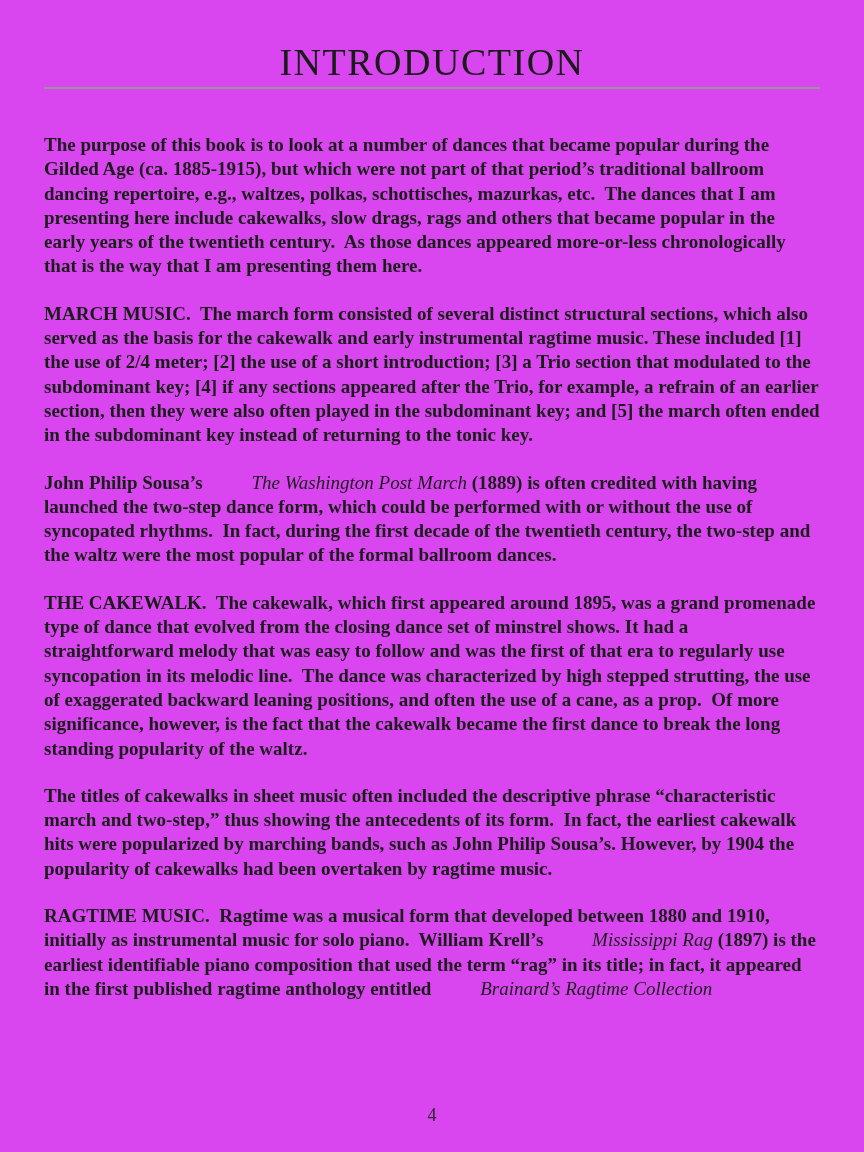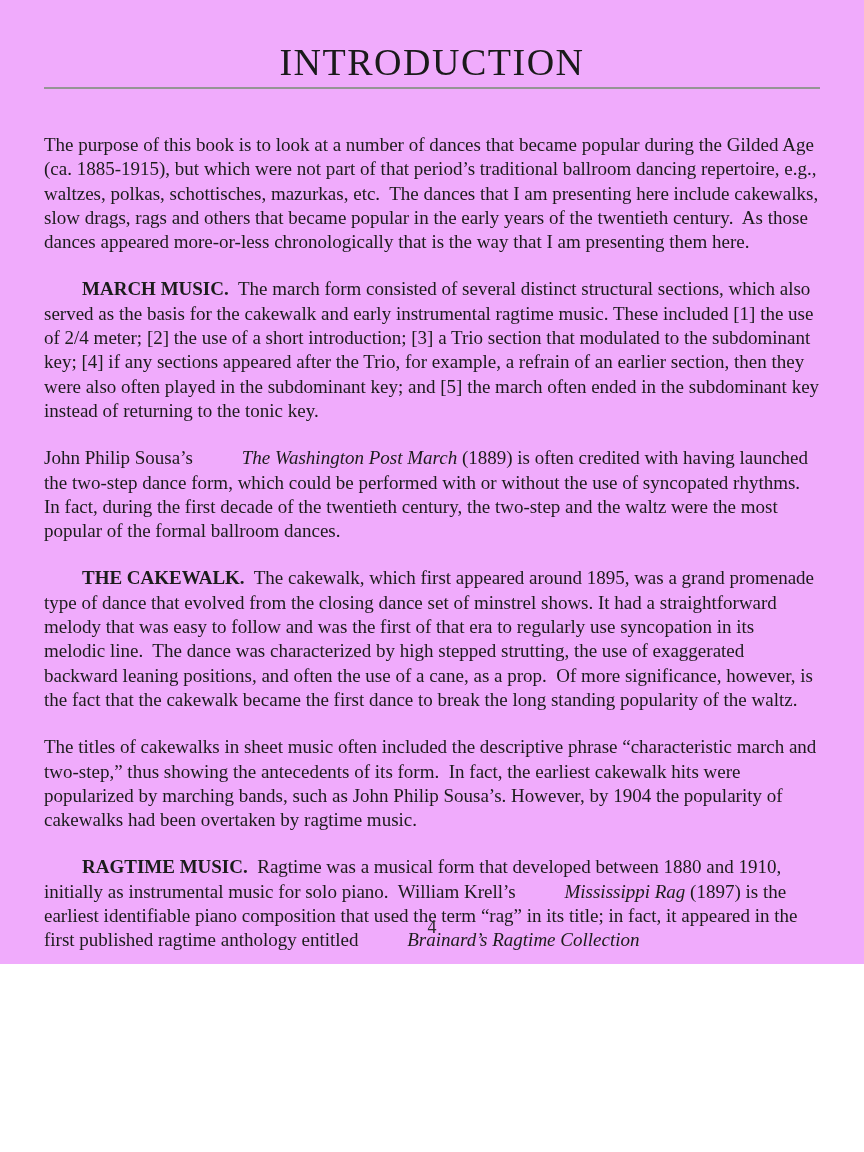--- a/index.html
+++ b/index.html
@@ -3,23 +3,23 @@
 <meta charset="utf-8">
 <style>
   html, body {
     margin: 0;
     padding: 0;
     background: #ffffff;
   }
   .page {
     position: relative;
     width: 864px;
-    height: 964px;
+    height: 1152px;
     box-sizing: border-box;
-    background: #f0abfc;
+    background: #d946ef;
     color: #1c1c1c;
     font-family: "Liberation Serif", "DejaVu Serif", serif;
     padding: 40px 44px 0 44px;
     overflow: hidden;
   }
   .page-header {
     margin: 0;
   }
   .page-title {
     margin: 0;
@@ -38,23 +38,23 @@
   .body-text {
     margin-top: 44px;
     font-size: 19px;
     line-height: 24.3px;
   }
   .body-text p {
     margin: 0 0 23px 0;
     white-space: pre-wrap;
     text-align: left;
   }
-  .seg-bold   { font-weight: 700; margin-left: 38px; }
+  .seg-bold   { font-weight: 700; }
   .seg-italic { font-style: italic; margin-left: 44px; }
-  .seg-normal { font-weight: 400; font-style: normal; }
+  .seg-normal { font-weight: 700; font-style: normal; }
   .page-footer {
     position: absolute;
     left: 0;
     right: 0;
     bottom: 26px;
     text-align: center;
   }
   .page-number {
     font-size: 18px;
     color: #2a2a2a;

